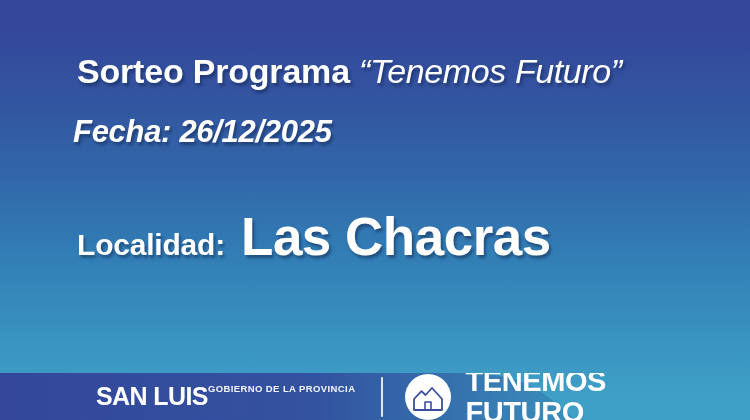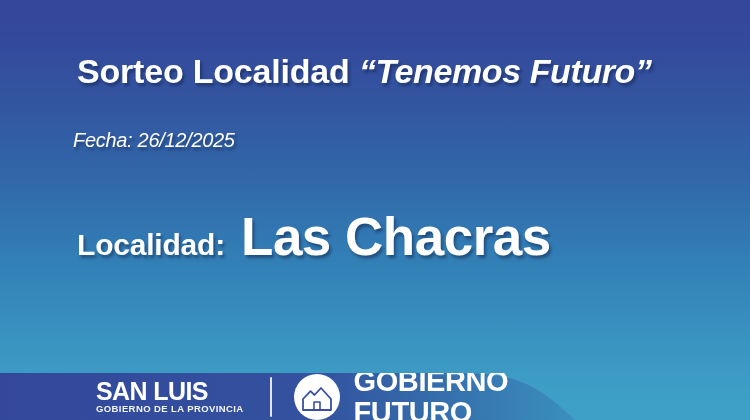--- a/index.html
+++ b/index.html
@@ -42,29 +42,29 @@
 
   #title-line {
     left: 77px;
     top: 54px;
     font-size: 34px;
     font-weight: bold;
     letter-spacing: -0.2px;
   }
   #title-line .quoted {
     font-style: italic;
-    font-weight: bold;
+    font-weight: normal;
     letter-spacing: -0.4px;
   }
 
   #date-line {
     left: 73px;
-    top: 130px;
-    font-size: 20px;
-    font-weight: normal;
+    top: 116px;
+    font-size: 31px;
+    font-weight: bold;
     font-style: italic;
     letter-spacing: -0.3px;
   }
 
   #locality-line {
     left: 77px;
     top: 210px;
     font-size: 30px;
     font-weight: bold;
     letter-spacing: -0.2px;
@@ -107,21 +107,20 @@
     height: 47px;
     width: 750px;
     display: flex;
     align-items: center;
     padding-left: 96px;
     box-sizing: border-box;
   }
 
   .brand-left {
     display: flex;
-    flex-direction: column;
     justify-content: center;
     line-height: 1;
   }
   .brand-left .brand-main {
     color: #ffffff;
     font-size: 25px;
     font-weight: bold;
     letter-spacing: -0.6px;
   }
   .brand-left .brand-sub {
@@ -170,21 +169,21 @@
   }
   .brand-right .tn-2 { margin-top: 2px; }
 </style>
 </head>
 <body>
 
 <div id="slide">
 
   <div class="content">
 
-    <div class="line" id="title-line"><span>Sorteo Localidad </span><span class="quoted">“Tenemos Futuro”</span></div>
+    <div class="line" id="title-line"><span>Sorteo Programa </span><span class="quoted">“Tenemos Futuro”</span></div>
 
     <div class="line" id="date-line">Fecha: 26/12/2025</div>
 
     <div class="line" id="locality-line">
       <span class="loc-label">Localidad:</span>
       <span class="loc-value">Las Chacras</span>
     </div>
 
   </div>
 
@@ -211,20 +210,20 @@
       <div class="brand-divider"></div>
 
       <div class="house-badge">
         <svg width="34" height="30" viewBox="0 0 34 30">
           <path d="M3 17 L10.5 9.2 L14.5 13 L21 6 L31 17 L31 28 L3 28 Z" fill="none" stroke="#3a4f9e" stroke-width="1.8" stroke-linejoin="round" stroke-linecap="round"></path>
           <path d="M14 28 L14 20 L20 20 L20 28" fill="none" stroke="#3a4f9e" stroke-width="1.6" stroke-linejoin="round"></path>
         </svg>
       </div>
 
       <div class="brand-right">
-        <span class="tn-1">GOBIERNO</span>
+        <span class="tn-1">TENEMOS</span>
         <span class="tn-2">FUTURO</span>
       </div>
 
     </div>
   </div>
 
 </div>
 
 </body></html>

